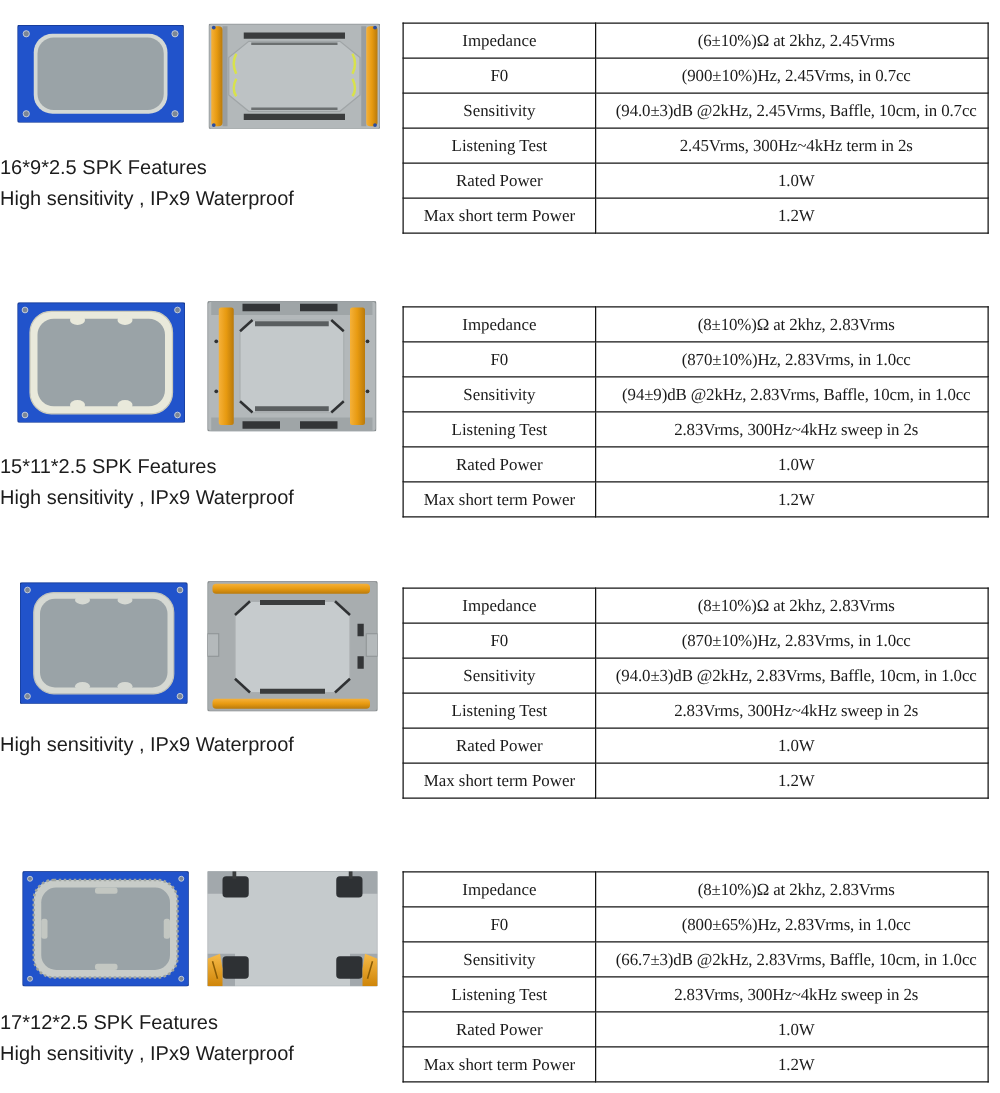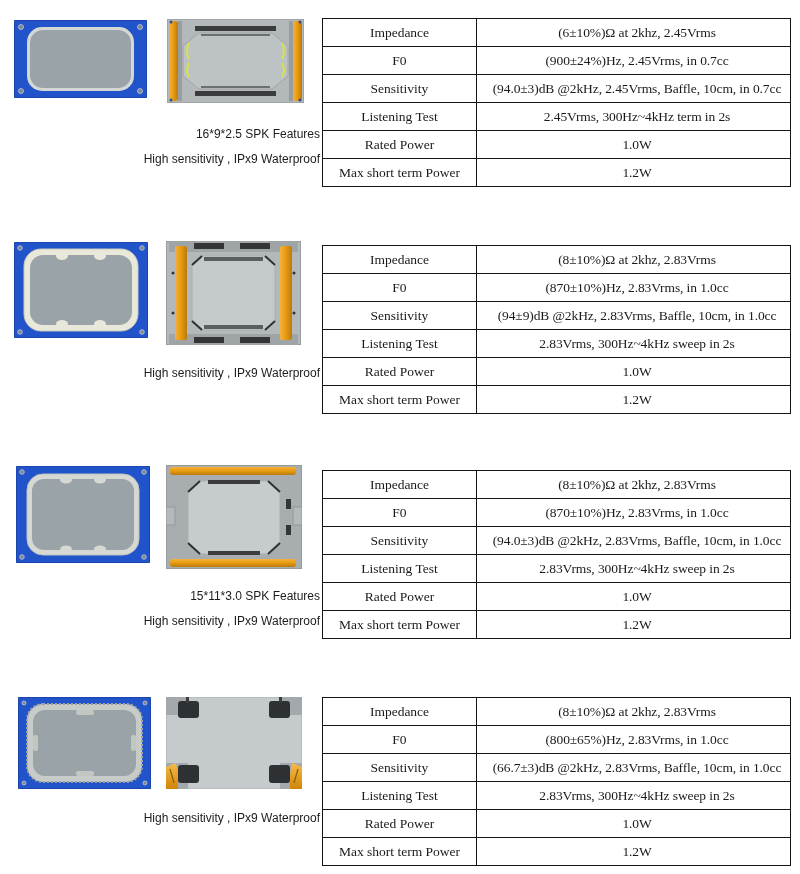--- a/index.html
+++ b/index.html
@@ -1,21 +1,21 @@
 <!DOCTYPE html>
 <html><head>
 <meta charset="utf-8">
 <style>
   html,body{margin:0;padding:0;background:#ffffff;}
   #page{position:relative;width:800px;height:874px;background:#ffffff;overflow:hidden;
         font-family:"Liberation Sans",sans-serif;color:#1f1f1f;}
   .section{position:absolute;left:0;width:800px;height:178px;}
   .img-box{position:absolute;}
-  .caption{position:absolute;left:0;width:320px;text-align:right;
-           font-size:12px;line-height:25px;color:#1c1c1c;}
+  .caption{position:absolute;left:0;width:320px;text-align:left;
+           font-size:16px;line-height:25px;color:#1c1c1c;}
   .spec-table{position:absolute;left:322px;top:0;border-collapse:collapse;
               table-layout:fixed;width:461px;
               font-family:"Liberation Serif","DejaVu Serif",serif;font-size:13.5px;color:#1a1a1a;}
   .spec-table td{border:1px solid #141414;height:27px;padding:0;vertical-align:middle;
                  overflow:hidden;white-space:nowrap;}
   .spec-table td.lbl{width:153px;text-align:center;}
   .spec-table td.val{width:306px;text-align:center;padding-left:7px;letter-spacing:-0.1px;}
   svg{display:block;}
 </style>
 </head>
@@ -71,21 +71,21 @@
       <div>High sensitivity , IPx9 Waterproof</div>
     </div>
     <table class="spec-table">
       <tbody>
           <tr>
             <td class="lbl">Impedance</td>
             <td class="val">(6±10%)Ω at 2khz, 2.45Vrms</td>
           </tr>
       <tr>
             <td class="lbl">F0</td>
-            <td class="val">(900±24%)Hz, 2.45Vrms, in 0.7cc</td>
+            <td class="val">(900±10%)Hz, 2.45Vrms, in 0.7cc</td>
           </tr>
       <tr>
             <td class="lbl">Sensitivity</td>
             <td class="val">(94.0±3)dB @2kHz, 2.45Vrms, Baffle, 10cm, in 0.7cc</td>
           </tr>
       <tr>
             <td class="lbl">Listening Test</td>
             <td class="val">2.45Vrms, 300Hz~4kHz term in 2s</td>
           </tr>
       <tr>
@@ -144,20 +144,21 @@
         <path d="M109 80 L99 89" stroke="#2f3133" stroke-width="2" fill="none"></path>
         <rect x="38" y="16" width="59" height="4" fill="#5a5e60"></rect>
         <rect x="38" y="84" width="59" height="4" fill="#5a5e60"></rect>
         <circle cx="7" cy="32" r="1.5" fill="#2f3133"></circle>
           <circle cx="128" cy="32" r="1.5" fill="#2f3133"></circle>
         <circle cx="7" cy="72" r="1.5" fill="#2f3133"></circle>
           <circle cx="128" cy="72" r="1.5" fill="#2f3133"></circle>
       </svg>
     </div>
     <div class="caption" style="top:116px;">
+      <div>15*11*2.5 SPK Features</div>
       <div>High sensitivity , IPx9 Waterproof</div>
     </div>
     <table class="spec-table">
       <tbody>
           <tr>
             <td class="lbl">Impedance</td>
             <td class="val">(8±10%)Ω at 2khz, 2.83Vrms</td>
           </tr>
       <tr>
             <td class="lbl">F0</td>
@@ -221,21 +222,20 @@
         <path d="M102 16 L114 27" stroke="#2f3133" stroke-width="2" fill="none"></path>
         <path d="M22 78 L34 89" stroke="#2f3133" stroke-width="2" fill="none"></path>
         <path d="M114 78 L102 89" stroke="#2f3133" stroke-width="2" fill="none"></path>
         <rect x="42" y="15" width="52" height="4" fill="#3a3c3d"></rect>
         <rect x="42" y="86" width="52" height="4" fill="#3a3c3d"></rect>
         <rect x="120" y="34" width="5" height="10" fill="#333537"></rect>
         <rect x="120" y="60" width="5" height="10" fill="#333537"></rect>
       </svg>
     </div>
     <div class="caption" style="top:114px;">
-      <div>15*11*3.0 SPK Features</div>
       <div>High sensitivity , IPx9 Waterproof</div>
     </div>
     <table class="spec-table">
       <tbody>
           <tr>
             <td class="lbl">Impedance</td>
             <td class="val">(8±10%)Ω at 2khz, 2.83Vrms</td>
           </tr>
       <tr>
             <td class="lbl">F0</td>
@@ -299,20 +299,21 @@
         <rect x="103" y="68" width="21" height="18" rx="3" fill="#2e3134"></rect>
         <rect x="20" y="0" width="3" height="6" fill="#3a3c3d"></rect>
         <rect x="113" y="0" width="3" height="6" fill="#3a3c3d"></rect>
         <polygon points="0,70 10,66 12,78 12,92 0,92" fill="url(#og4)"></polygon>
         <polygon points="136,70 126,66 124,78 124,92 136,92" fill="url(#og4)"></polygon>
         <path d="M4 72 L8 86" stroke="#8a5c05" stroke-width="1.2" fill="none"></path>
         <path d="M132 72 L128 86" stroke="#8a5c05" stroke-width="1.2" fill="none"></path>
       </svg>
     </div>
     <div class="caption" style="top:109px;">
+      <div>17*12*2.5 SPK Features</div>
       <div>High sensitivity , IPx9 Waterproof</div>
     </div>
     <table class="spec-table">
       <tbody>
           <tr>
             <td class="lbl">Impedance</td>
             <td class="val">(8±10%)Ω at 2khz, 2.83Vrms</td>
           </tr>
       <tr>
             <td class="lbl">F0</td>

